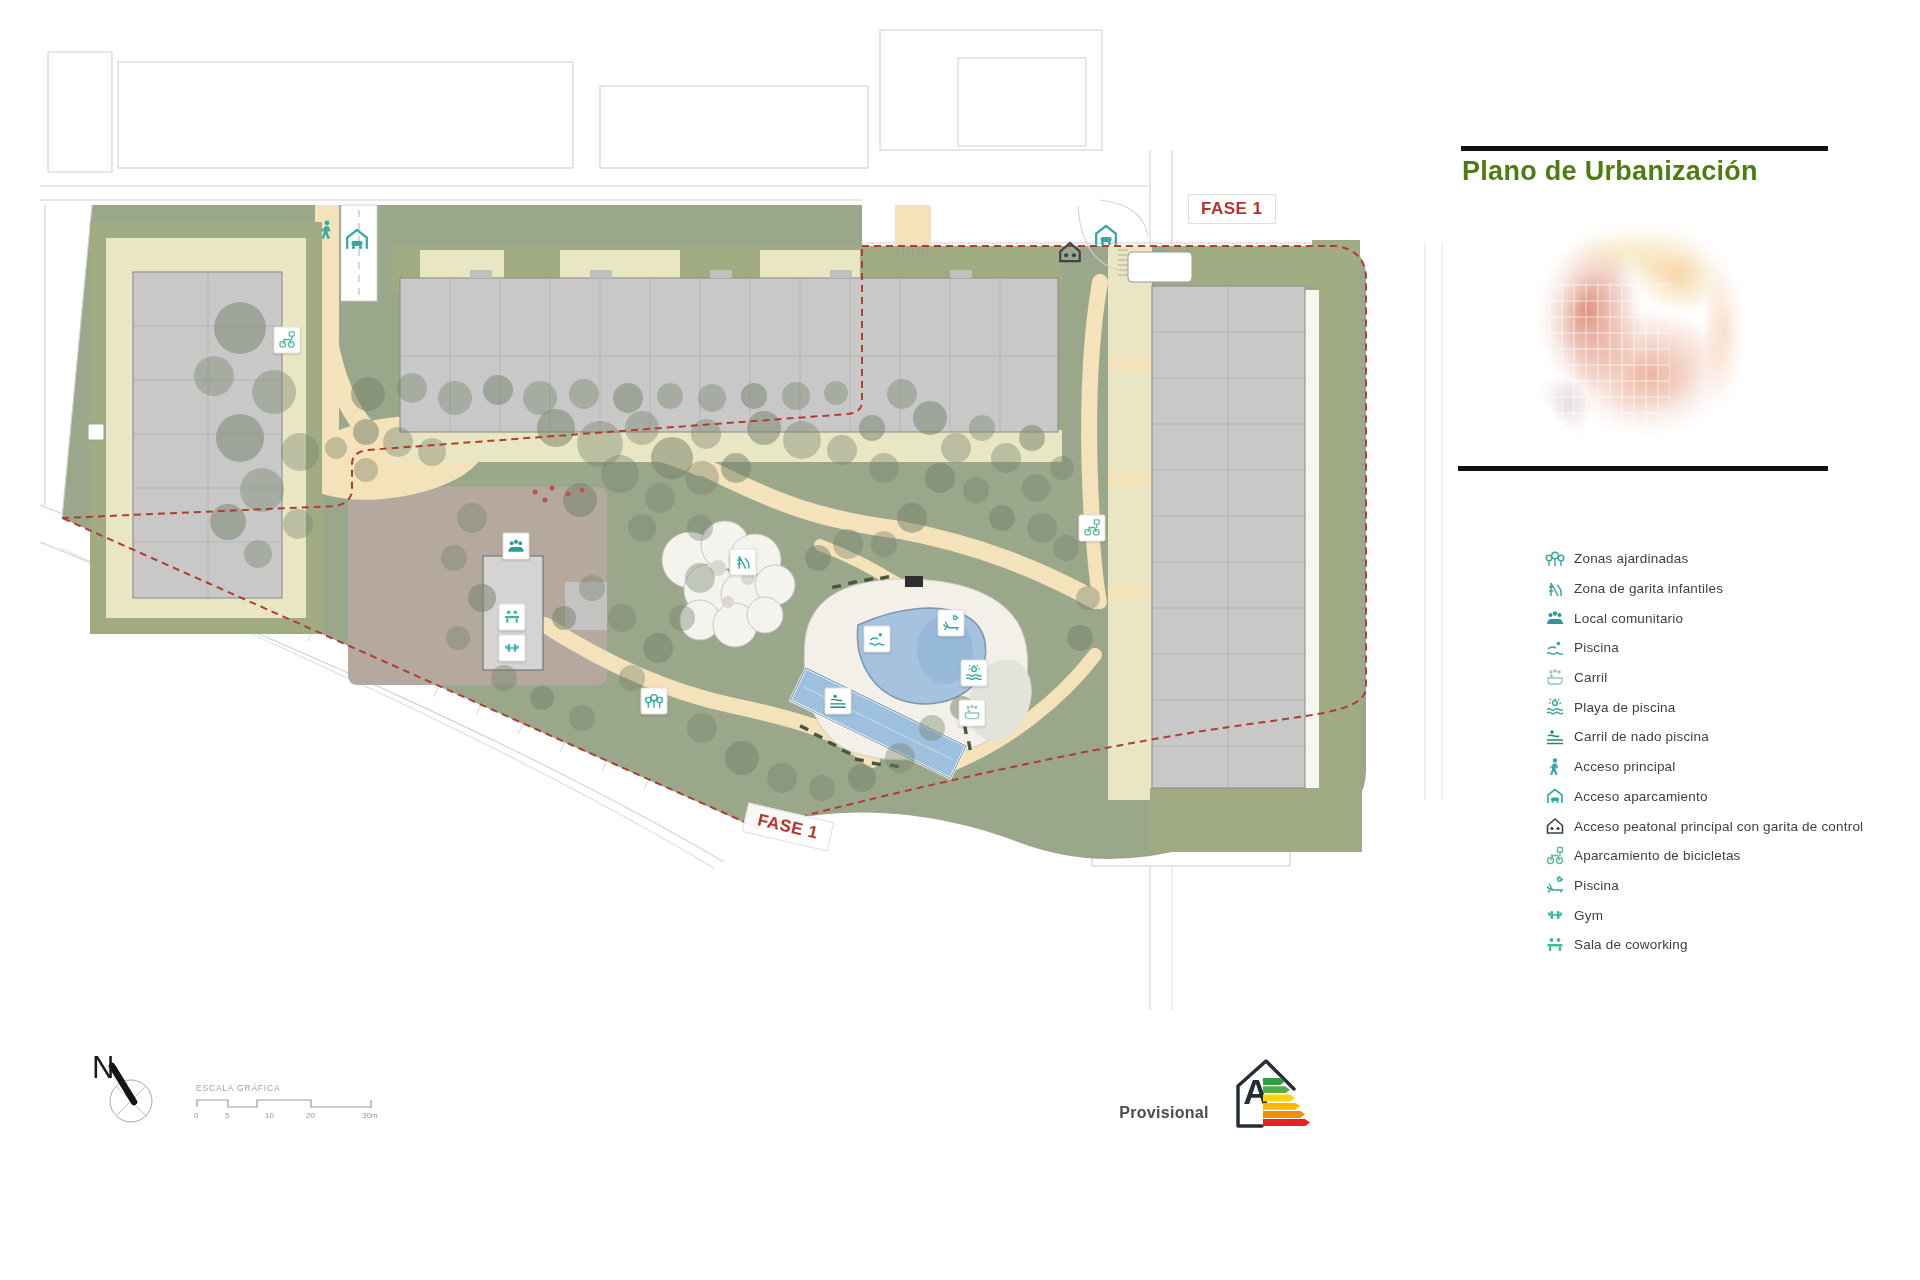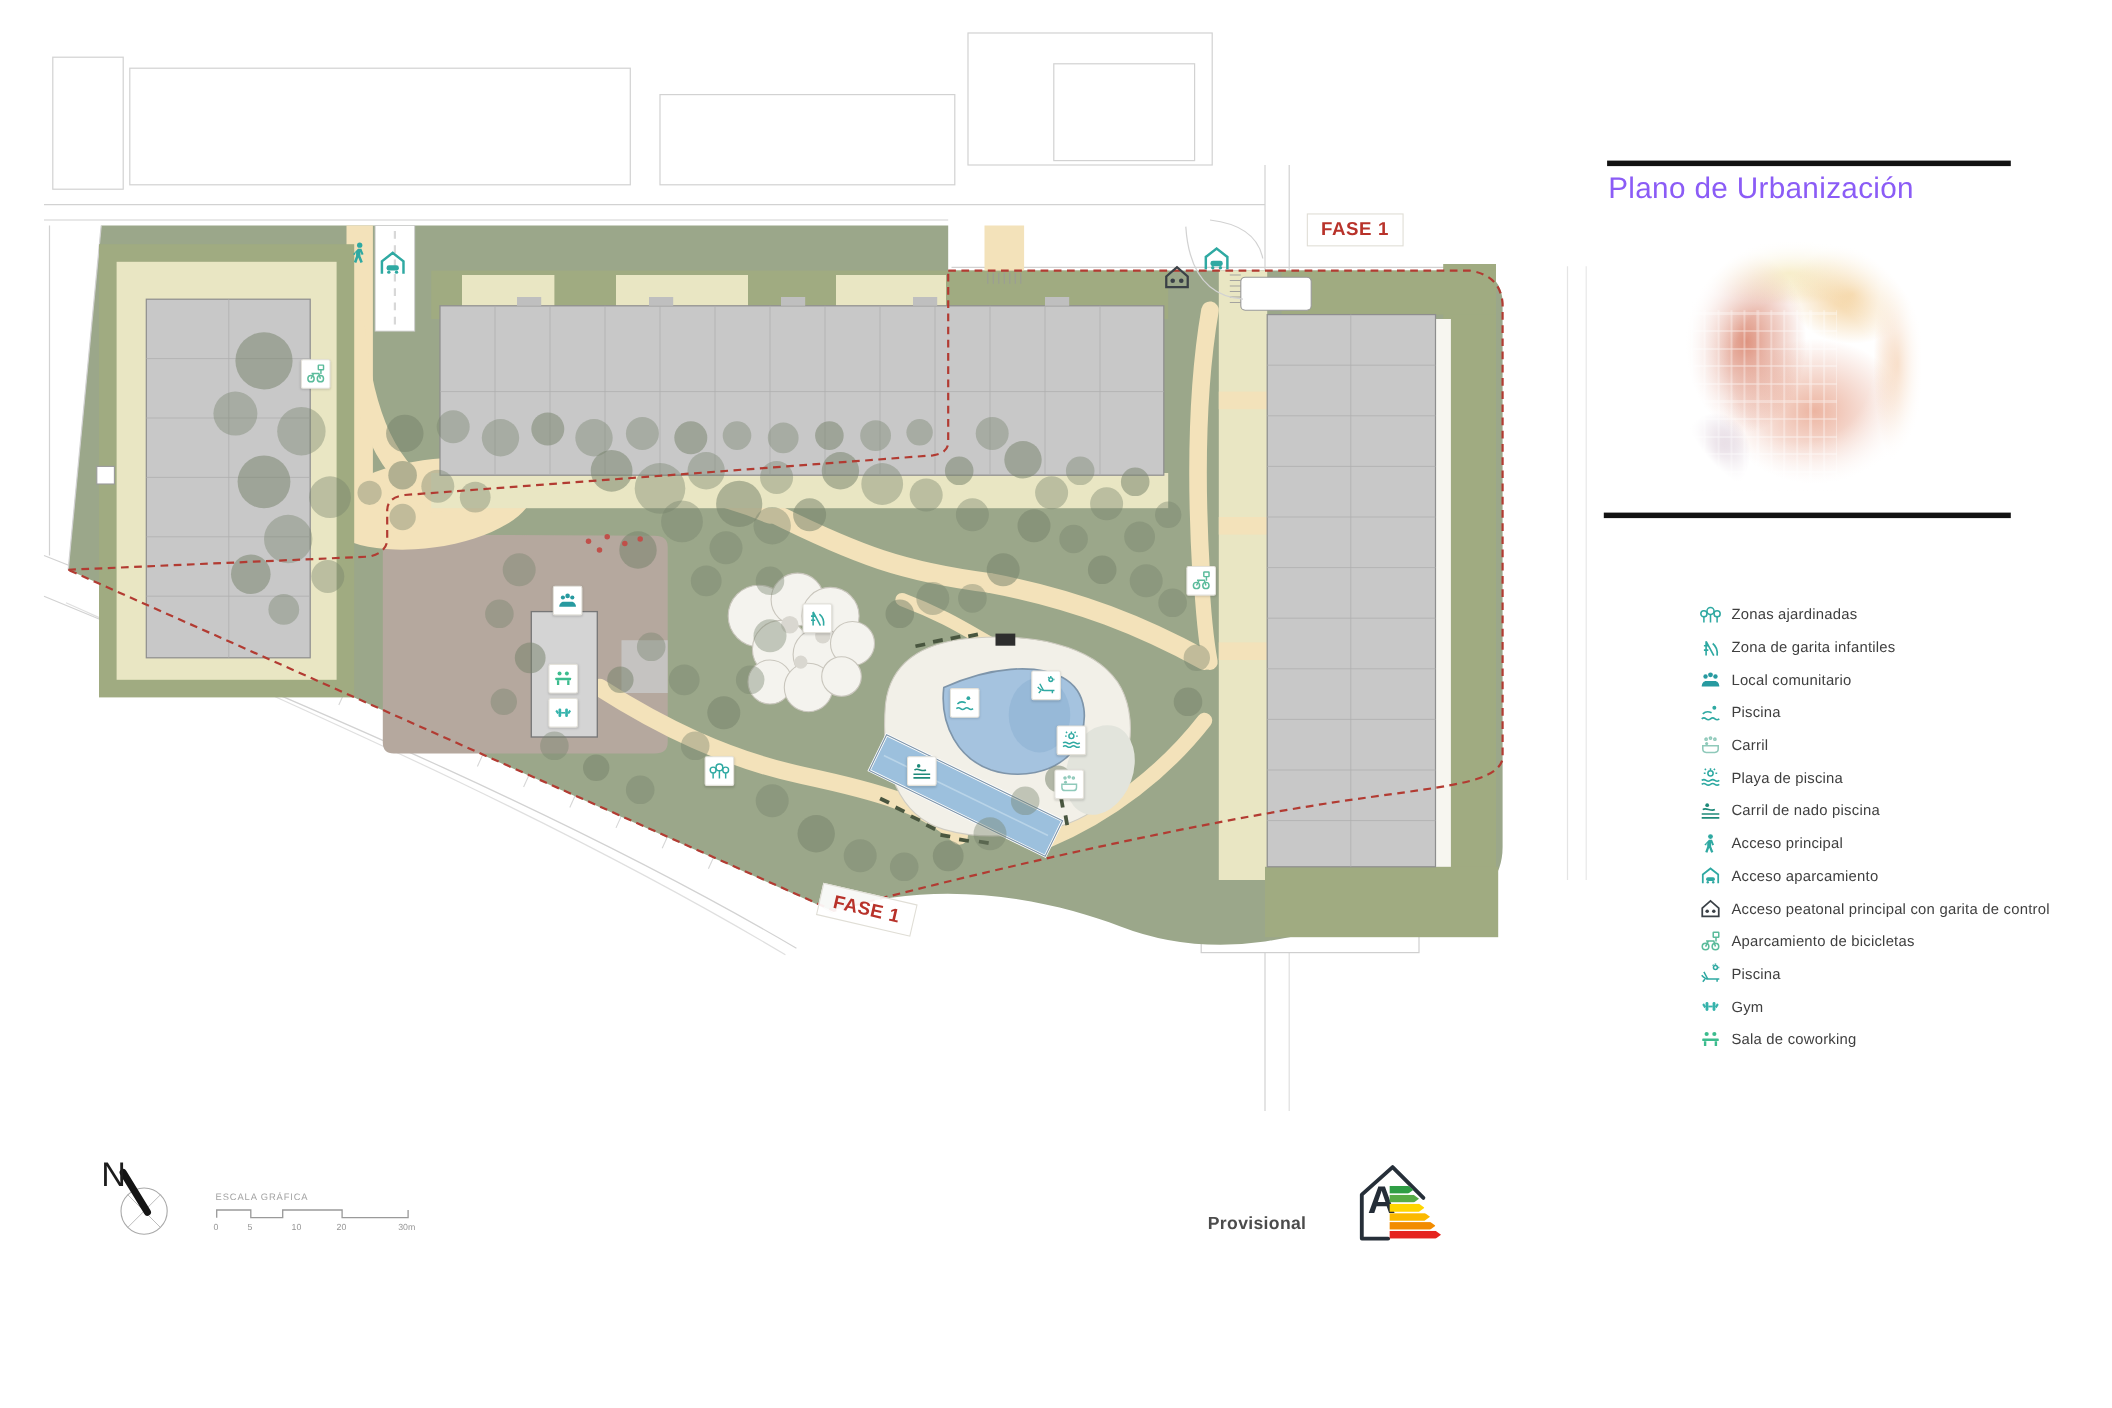--- a/index.html
+++ b/index.html
@@ -25,22 +25,22 @@
   .pebble{fill:#f4f3ee;stroke:#c9c6bd;stroke-width:1}
   .lounger{fill:#49563f}
   .hatch{stroke:#9a9a9a;stroke-width:0.8}
 
   .overlay{position:absolute;left:0;top:0;width:1920px;height:1280px;pointer-events:none}
   .overlay *{pointer-events:auto}
 
   .rule{position:absolute;height:5px;background:#121212}
   #rule-top{left:1461px;top:146px;width:367px}
   #rule-bottom{left:1458px;top:466px;width:370px}
-  #page-title{position:absolute;left:1462px;top:156px;font-size:27px;font-weight:normal;
-    letter-spacing:.3px;color:#8b5cf6}
+  #page-title{position:absolute;left:1462px;top:156px;font-size:27px;font-weight:bold;
+    letter-spacing:.3px;color:#4d7c0f}
   #render-img{position:absolute;left:1523px;top:214px;width:230px;height:242px;
     background:
       radial-gradient(closest-side at 50% 50%, rgba(255,255,255,0) 55%, #fff 100%),
       radial-gradient(closest-side at 70% 22%, rgba(242,201,138,.95), rgba(242,201,138,0) 85%),
       radial-gradient(closest-side at 88% 48%, rgba(233,150,80,.55), transparent 80%),
       radial-gradient(closest-side at 28% 40%, rgba(214,120,95,.8), transparent 85%),
       radial-gradient(closest-side at 16% 82%, rgba(150,105,140,.85), transparent 85%),
       radial-gradient(closest-side at 55% 66%, rgba(226,140,110,.65), transparent 80%),
       radial-gradient(closest-side at 45% 14%, rgba(240,220,150,.8), transparent 85%);
   }
@@ -66,21 +66,21 @@
     align-items:center;justify-content:center}
   .marker.boxed{width:27px;height:27px;background:#fff;border:1px solid #e4e2db;
     border-radius:2px;box-shadow:0 1px 2px rgba(0,0,0,.12)}
   .marker svg{display:block}
 
   #compass-n{position:absolute;left:92px;top:1050px;font-size:31px;color:#1c1c1c}
   #scale-label{position:absolute;left:196px;top:1083px;font-size:8.5px;color:#a3a3a3;
     letter-spacing:.8px}
   .scale-tick{position:absolute;top:1111px;font-size:8px;color:#969696}
 
-  #provisional{position:absolute;left:1098px;top:1104px;width:132px;text-align:left;
+  #provisional{position:absolute;left:1098px;top:1104px;width:132px;text-align:center;
     font-size:16px;font-weight:600;color:#4c4c4c;letter-spacing:.3px}
   #energy-rating{position:absolute;left:1242px;top:1072px;width:28px;text-align:center;
     font-size:35px;font-weight:bold;color:#242d37}
   #energy-bars{position:absolute;left:1263px;top:1078px}
   #energy-bars .bar{height:7.2px;margin-bottom:1px;
     clip-path:polygon(0 0, calc(100% - 5px) 0, 100% 50%, calc(100% - 5px) 100%, 0 100%)}
 </style>
 </head>
 <body>
 

